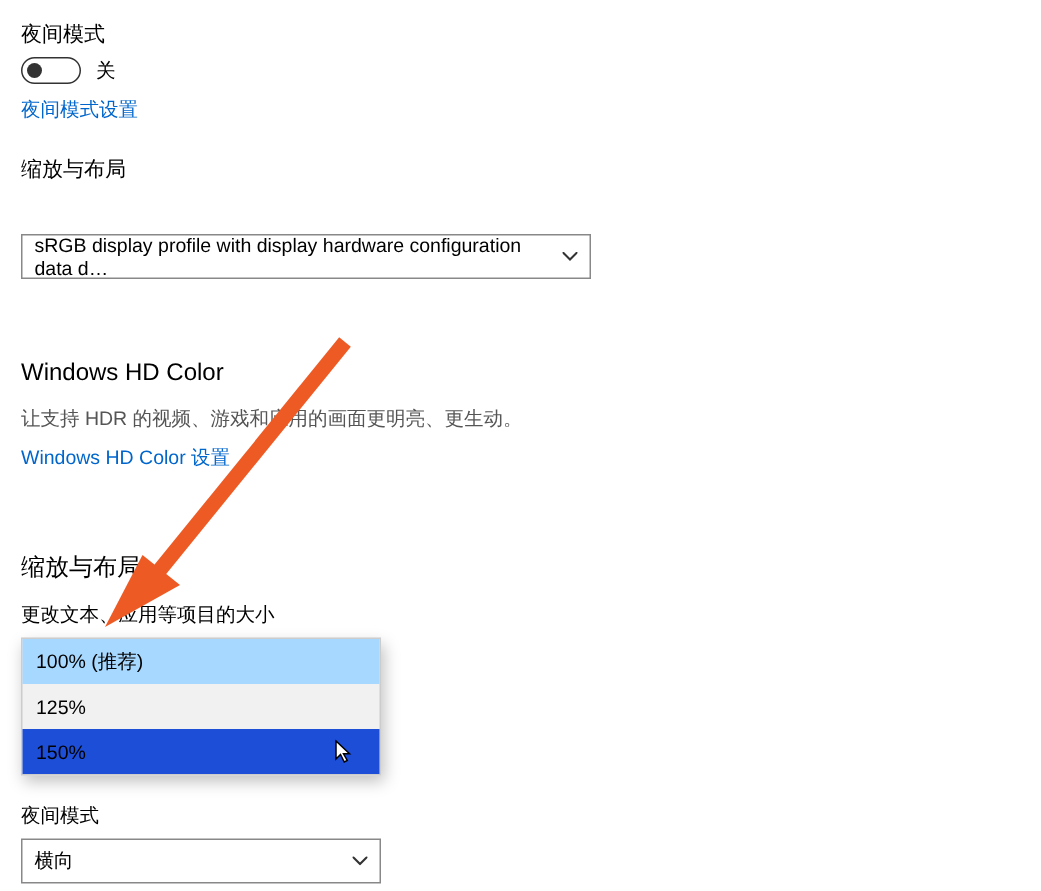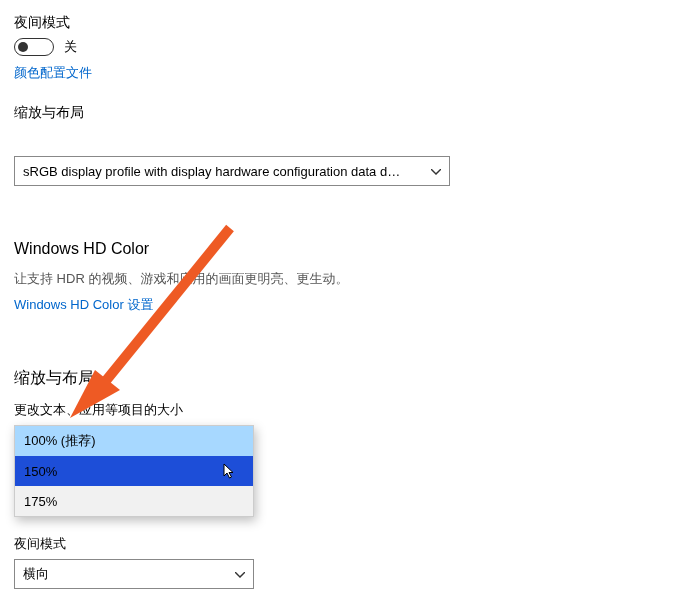--- a/index.html
+++ b/index.html
@@ -64,21 +64,21 @@
       justify-content: space-between;
       border: 1.5px solid #888;
       background: #fff;
       height: 30px;
       padding: 0 8px;
       font-size: 13px;
       color: #000;
       cursor: pointer;
     }
     .dropdown.wide {
-      width: 436px;
+      width: 380px;
       margin-top: 34px;
     }
     .dropdown.narrow {
       width: 240px;
     }
     .chevron {
       font-size: 10px;
       color: #333;
     }
     .h2 {
@@ -148,21 +148,21 @@
 
 
 
 <div class="section-label">夜间模式</div>
 <div class="toggle-row">
   <div class="toggle">
     <div class="toggle-knob"></div>
   </div>
   <span class="toggle-state">关</span>
 </div>
-<a class="link">颜色配置文件</a>
+<a class="link">夜间模式设置</a>
 
 
 <div class="section-label">缩放与布局</div>
 <div class="dropdown wide">
   <span>sRGB display profile with display hardware configuration data d…</span>
   <span class="chevron">
     <svg width="10" height="6" viewBox="0 0 10 6">
         <path d="M0 0 L5 5 L10 0" fill="none" stroke="#333" stroke-width="1.4"></path>
       </svg>
   </span>
@@ -173,29 +173,29 @@
 <div class="desc">让支持 HDR 的视频、游戏和应用的画面更明亮、更生动。</div>
 <a class="link">Windows HD Color 设置</a>
 
 
 <div class="h2 scale">缩放与布局</div>
 <div class="sublabel">更改文本、应用等项目的大小</div>
 
 <div class="scale-open">
   <div class="scale-list">
     <div class="scale-item selected">100% (推荐)</div>
+    <div class="scale-item">125%</div>
     <div class="scale-item hover">
       <span>150%</span>
       <span class="cursor">
         <svg width="14" height="18" viewBox="0 0 14 18">
           <path d="M1 1 L1 13 L4 10 L6.5 15 L8.5 14 L6 9.5 L10 9.5 Z" fill="#fff" stroke="#000" stroke-width="1"></path>
         </svg>
       </span>
     </div>
-    <div class="scale-item">175%</div>
   </div>
 </div>
 
 
 <div class="sublabel">夜间模式</div>
 <div class="dropdown narrow">
   <span>横向</span>
   <span class="chevron">
     <svg width="10" height="6" viewBox="0 0 10 6">
         <path d="M0 0 L5 5 L10 0" fill="none" stroke="#333" stroke-width="1.4"></path>

